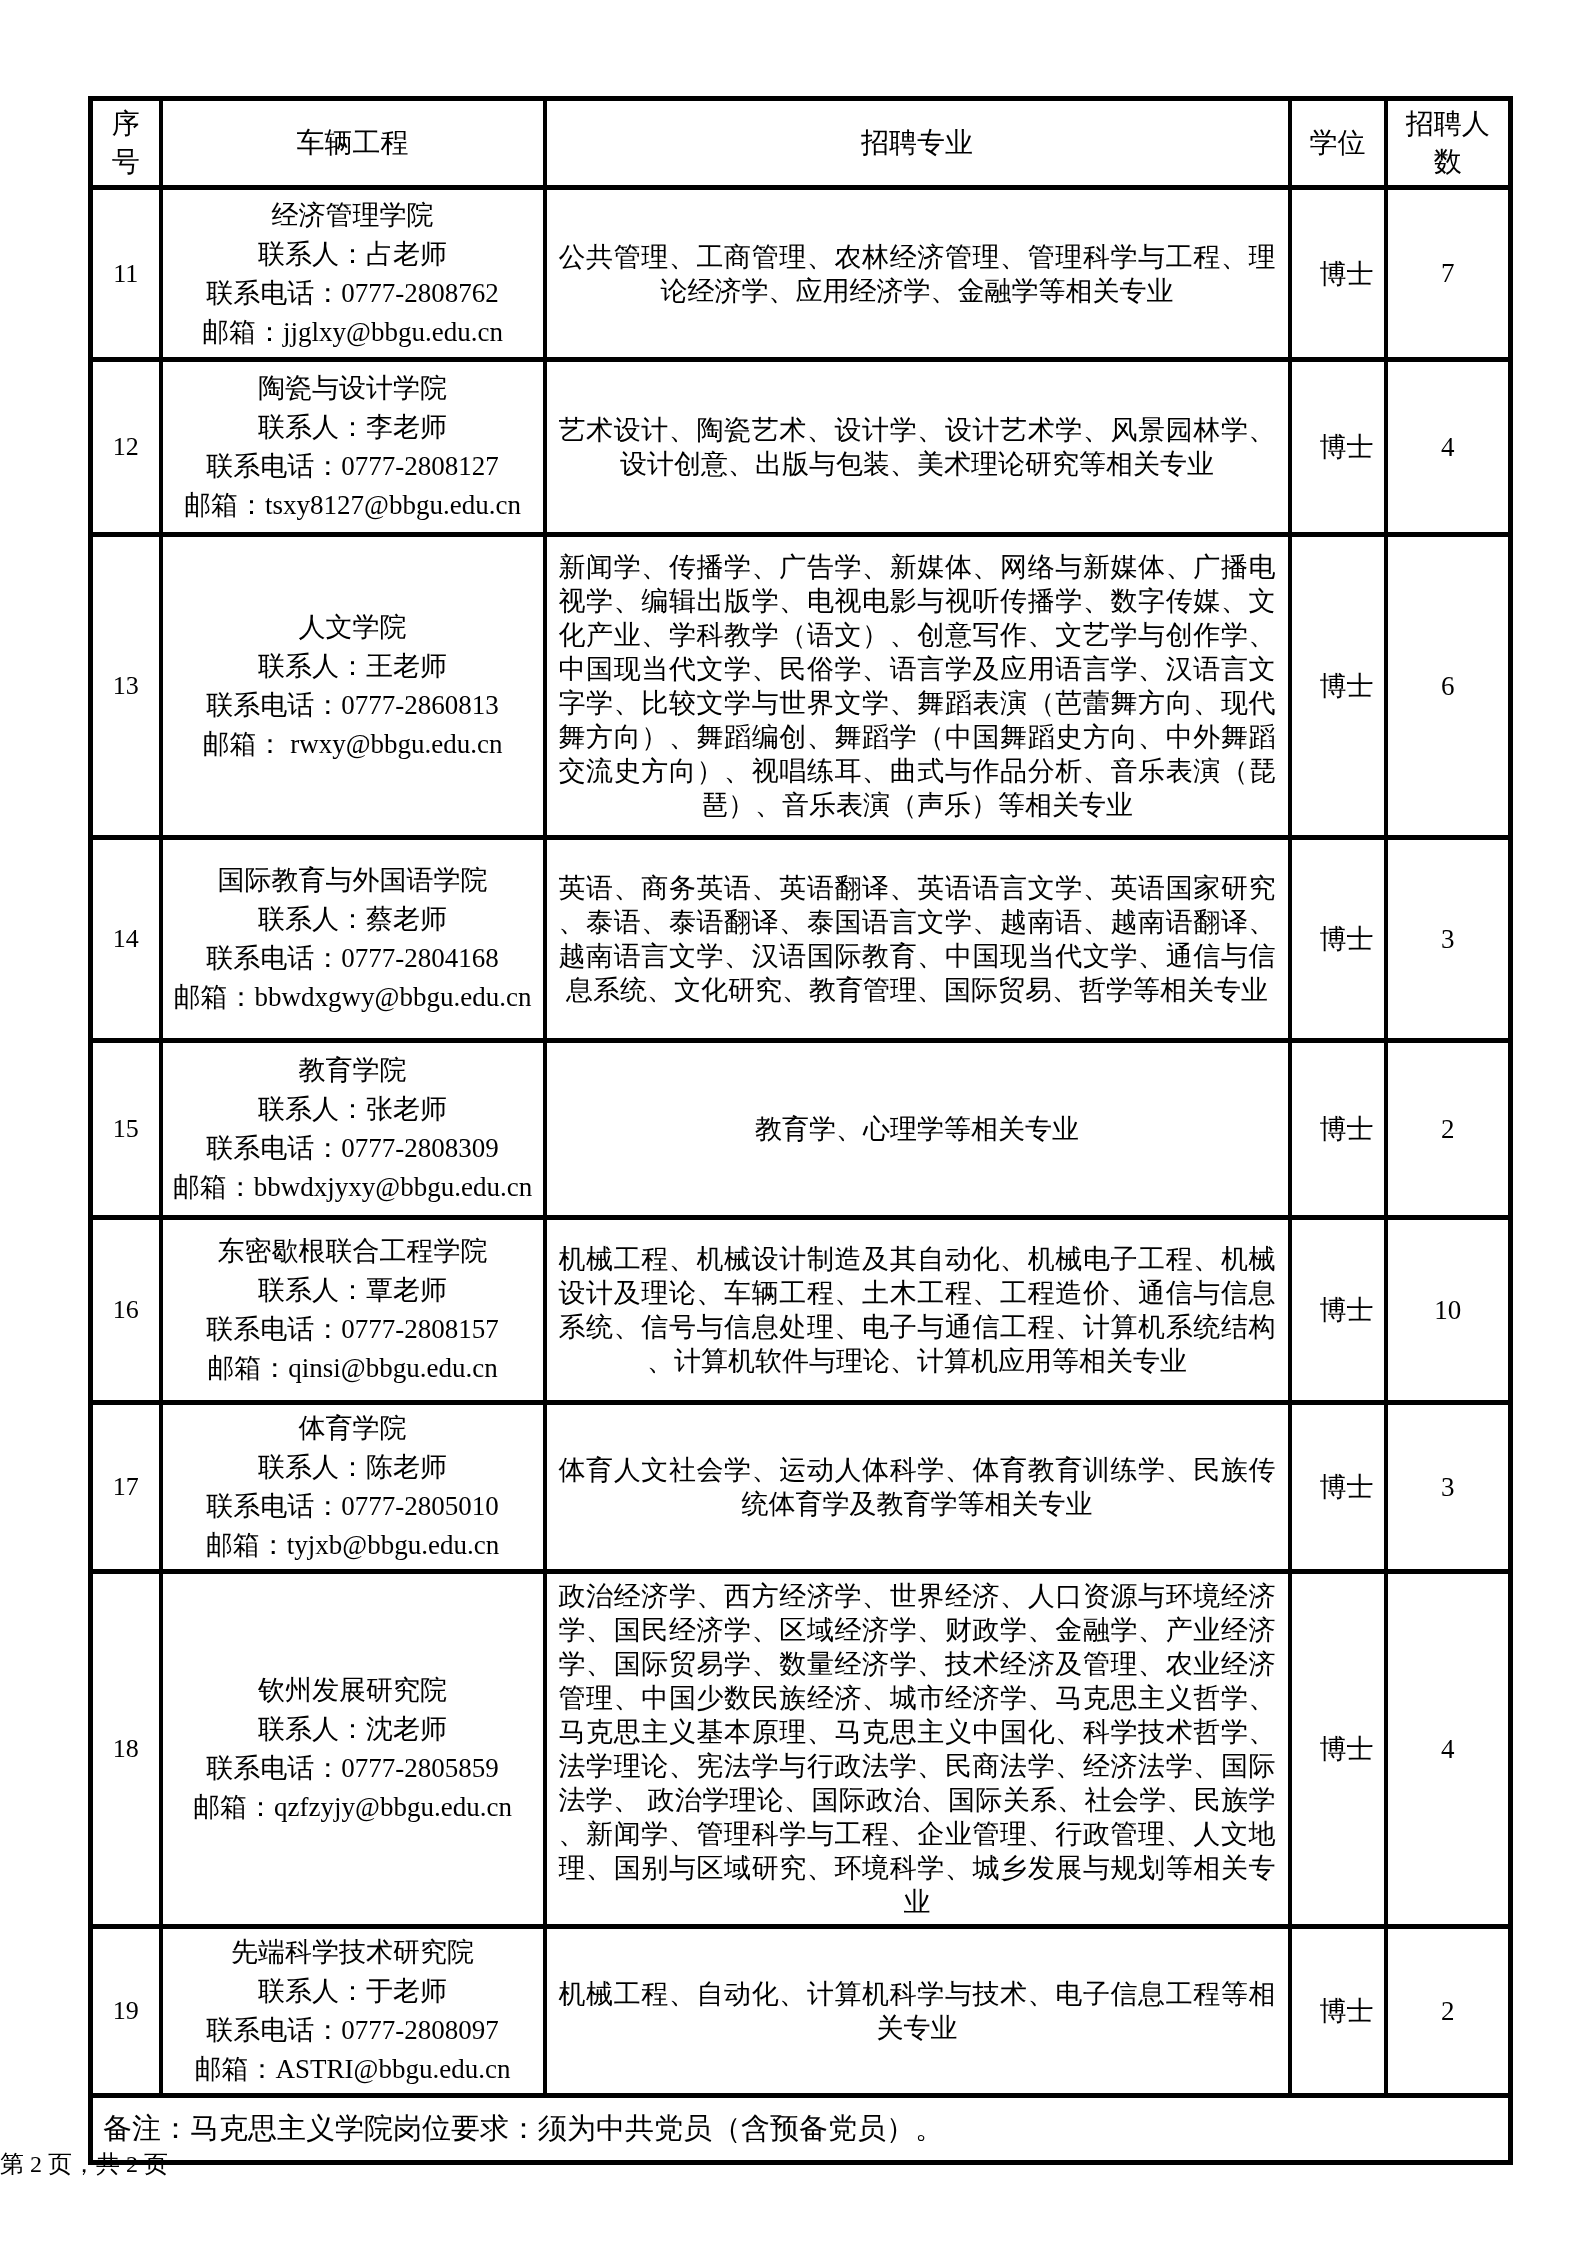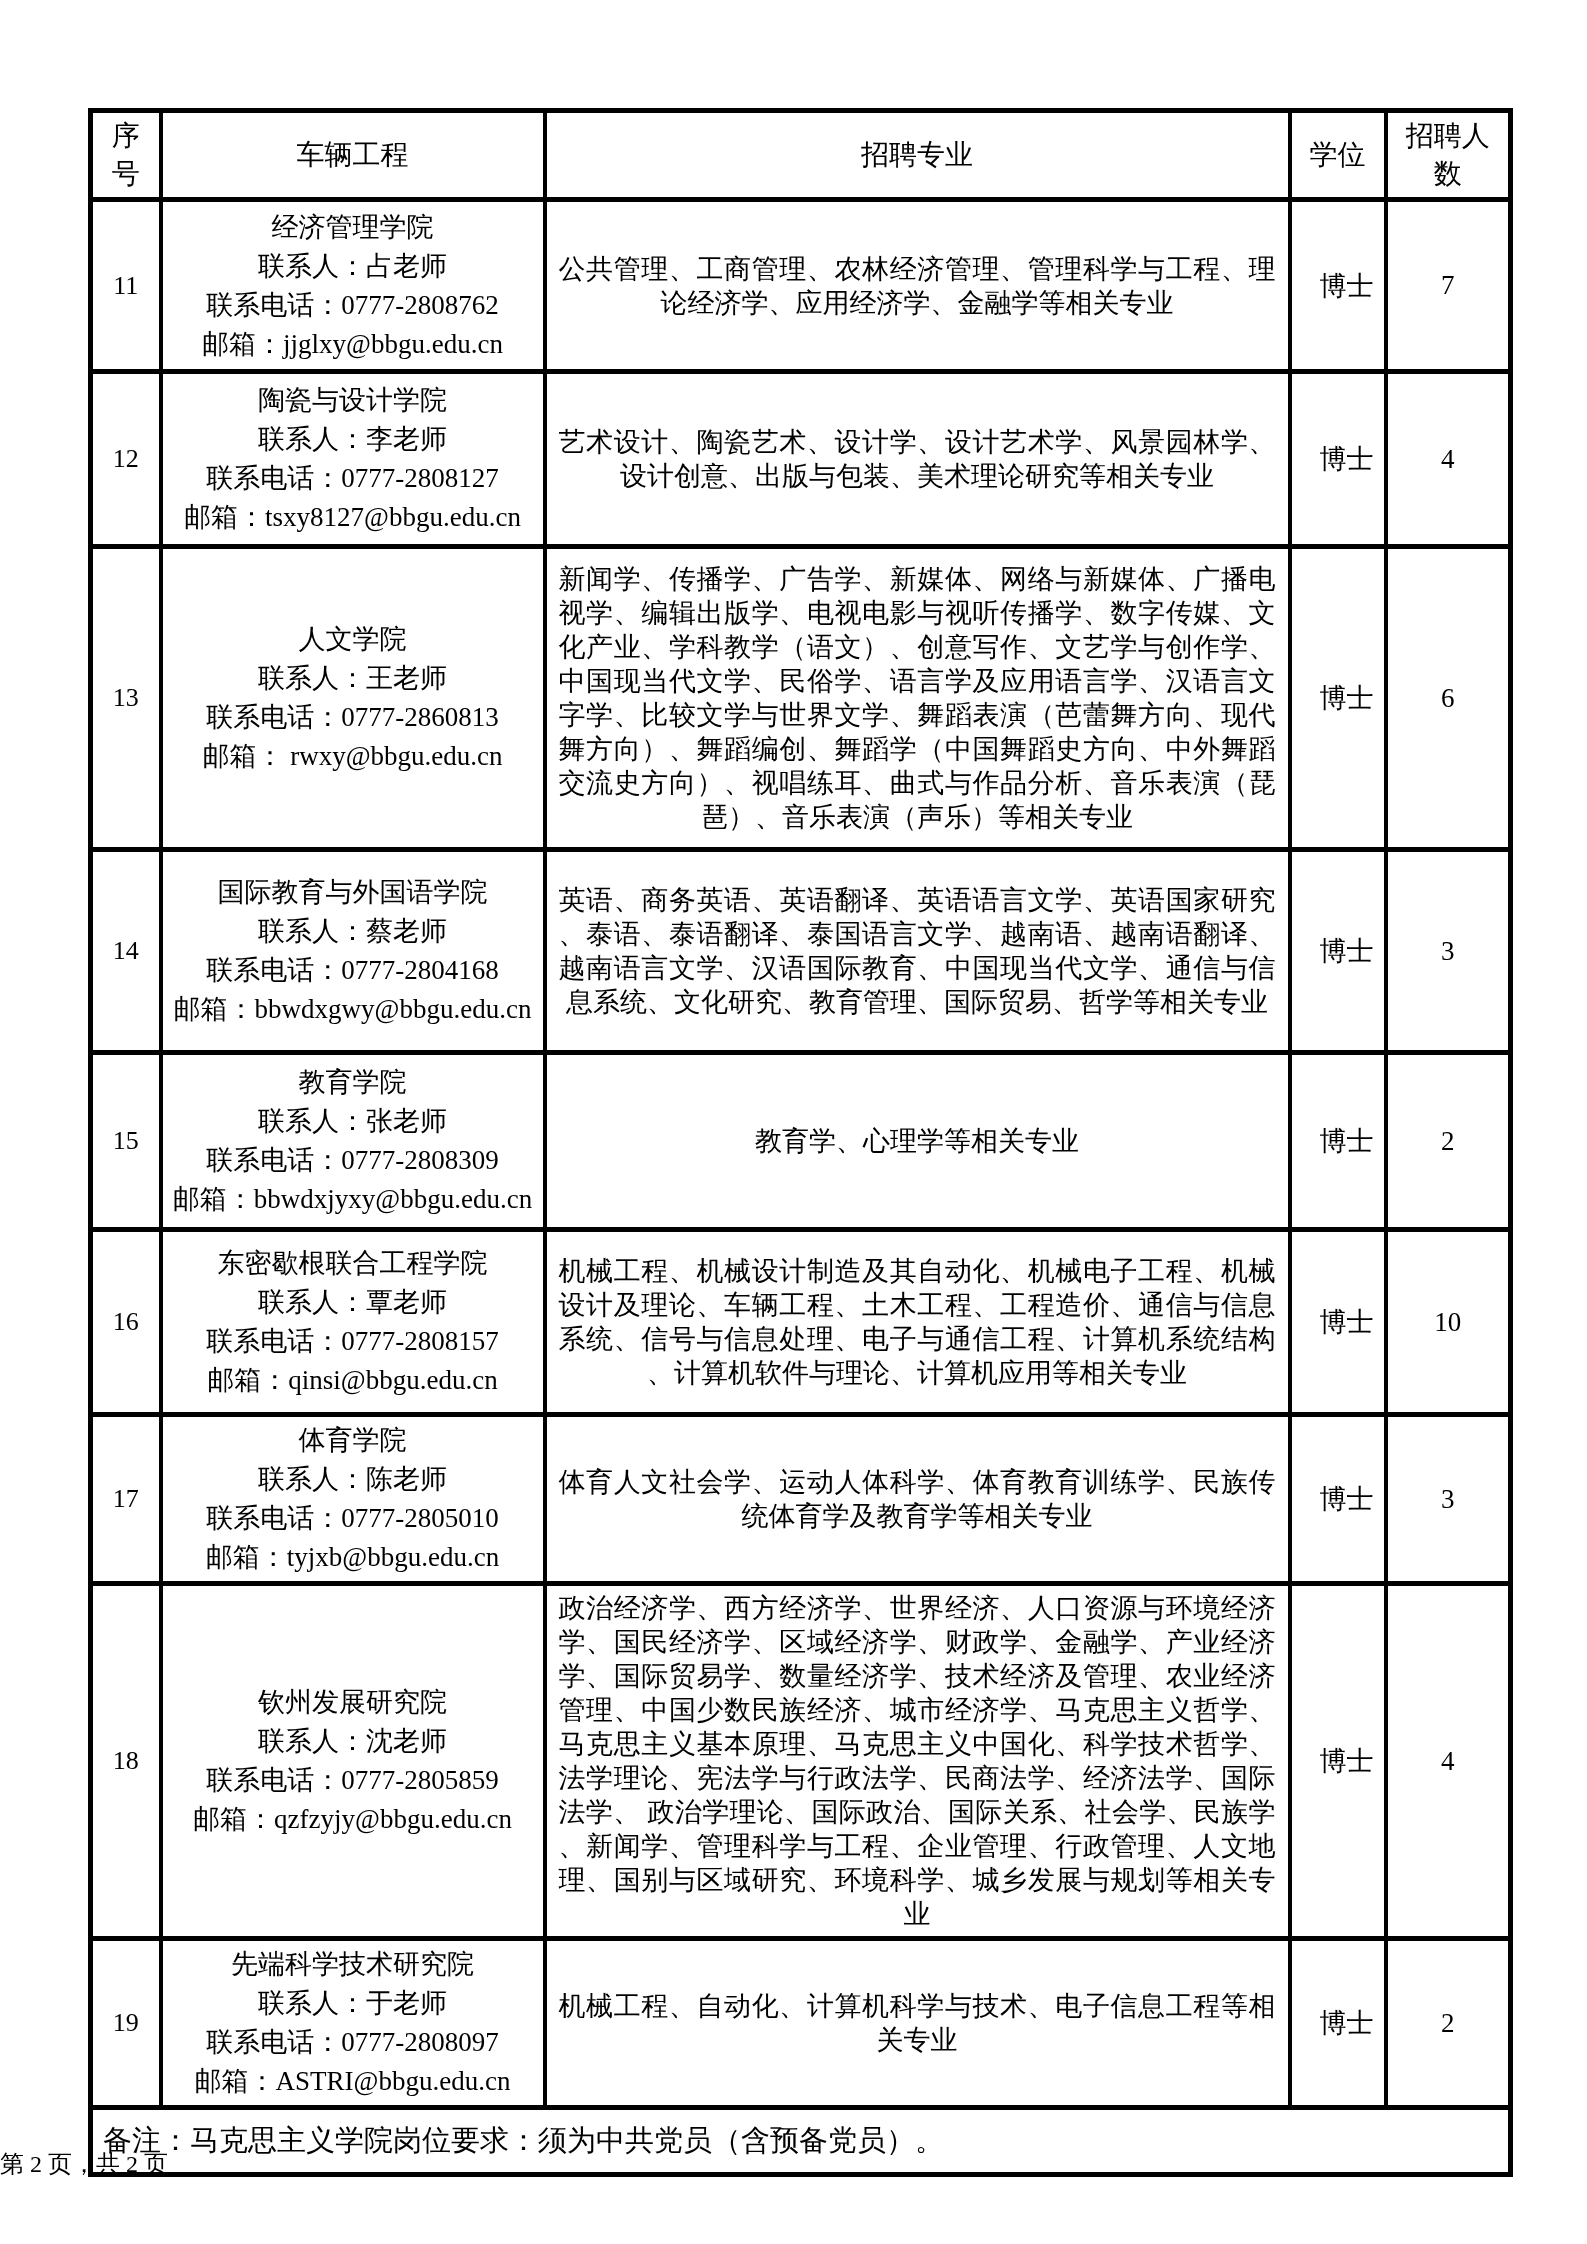--- a/index.html
+++ b/index.html
@@ -4,21 +4,21 @@
 <style>
   html,body{margin:0;padding:0;}
   body{
     width:1587px;height:2244px;
     background:#ffffff;
     position:relative;
     font-family:"Liberation Serif","DejaVu Serif",serif;
     color:#000;
   }
   table.page-table{
-    position:absolute;left:88px;top:108px;
+    position:absolute;left:88px;top:96px;
     width:1420px;
     border-collapse:collapse;
     table-layout:fixed;
     border:5px solid #000;
     padding-left:25px;
   }
   th,td{
     border:4px solid #000;
     border-top-width:5px;
     border-bottom-width:5px;

